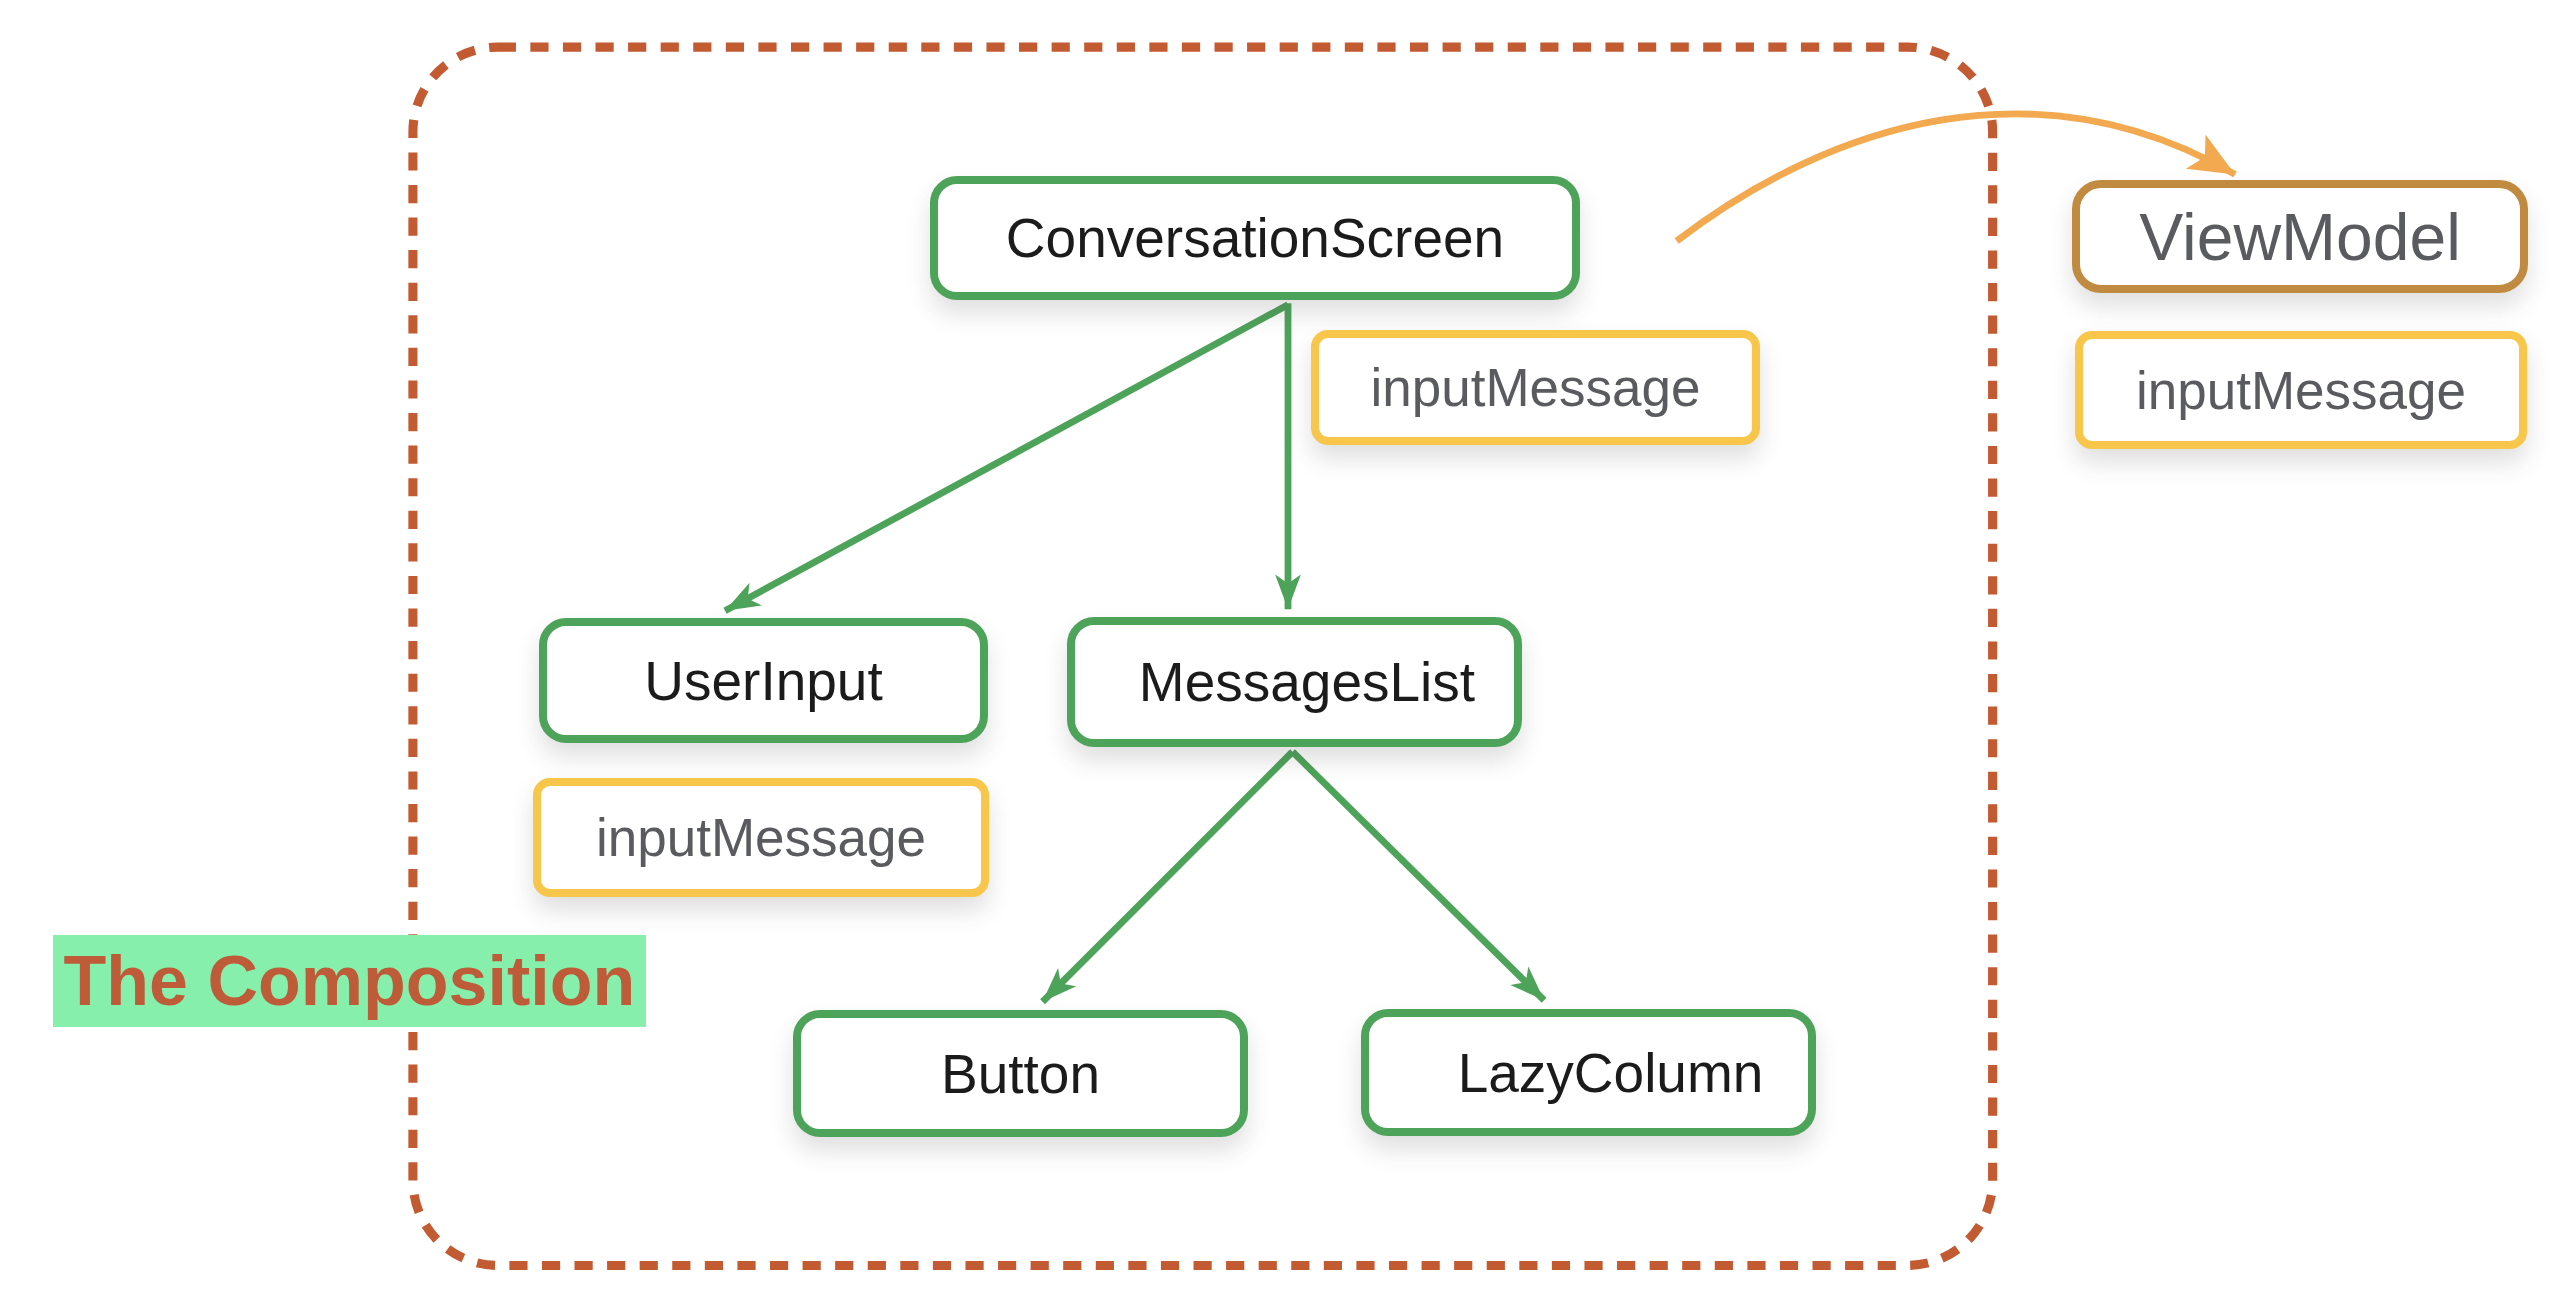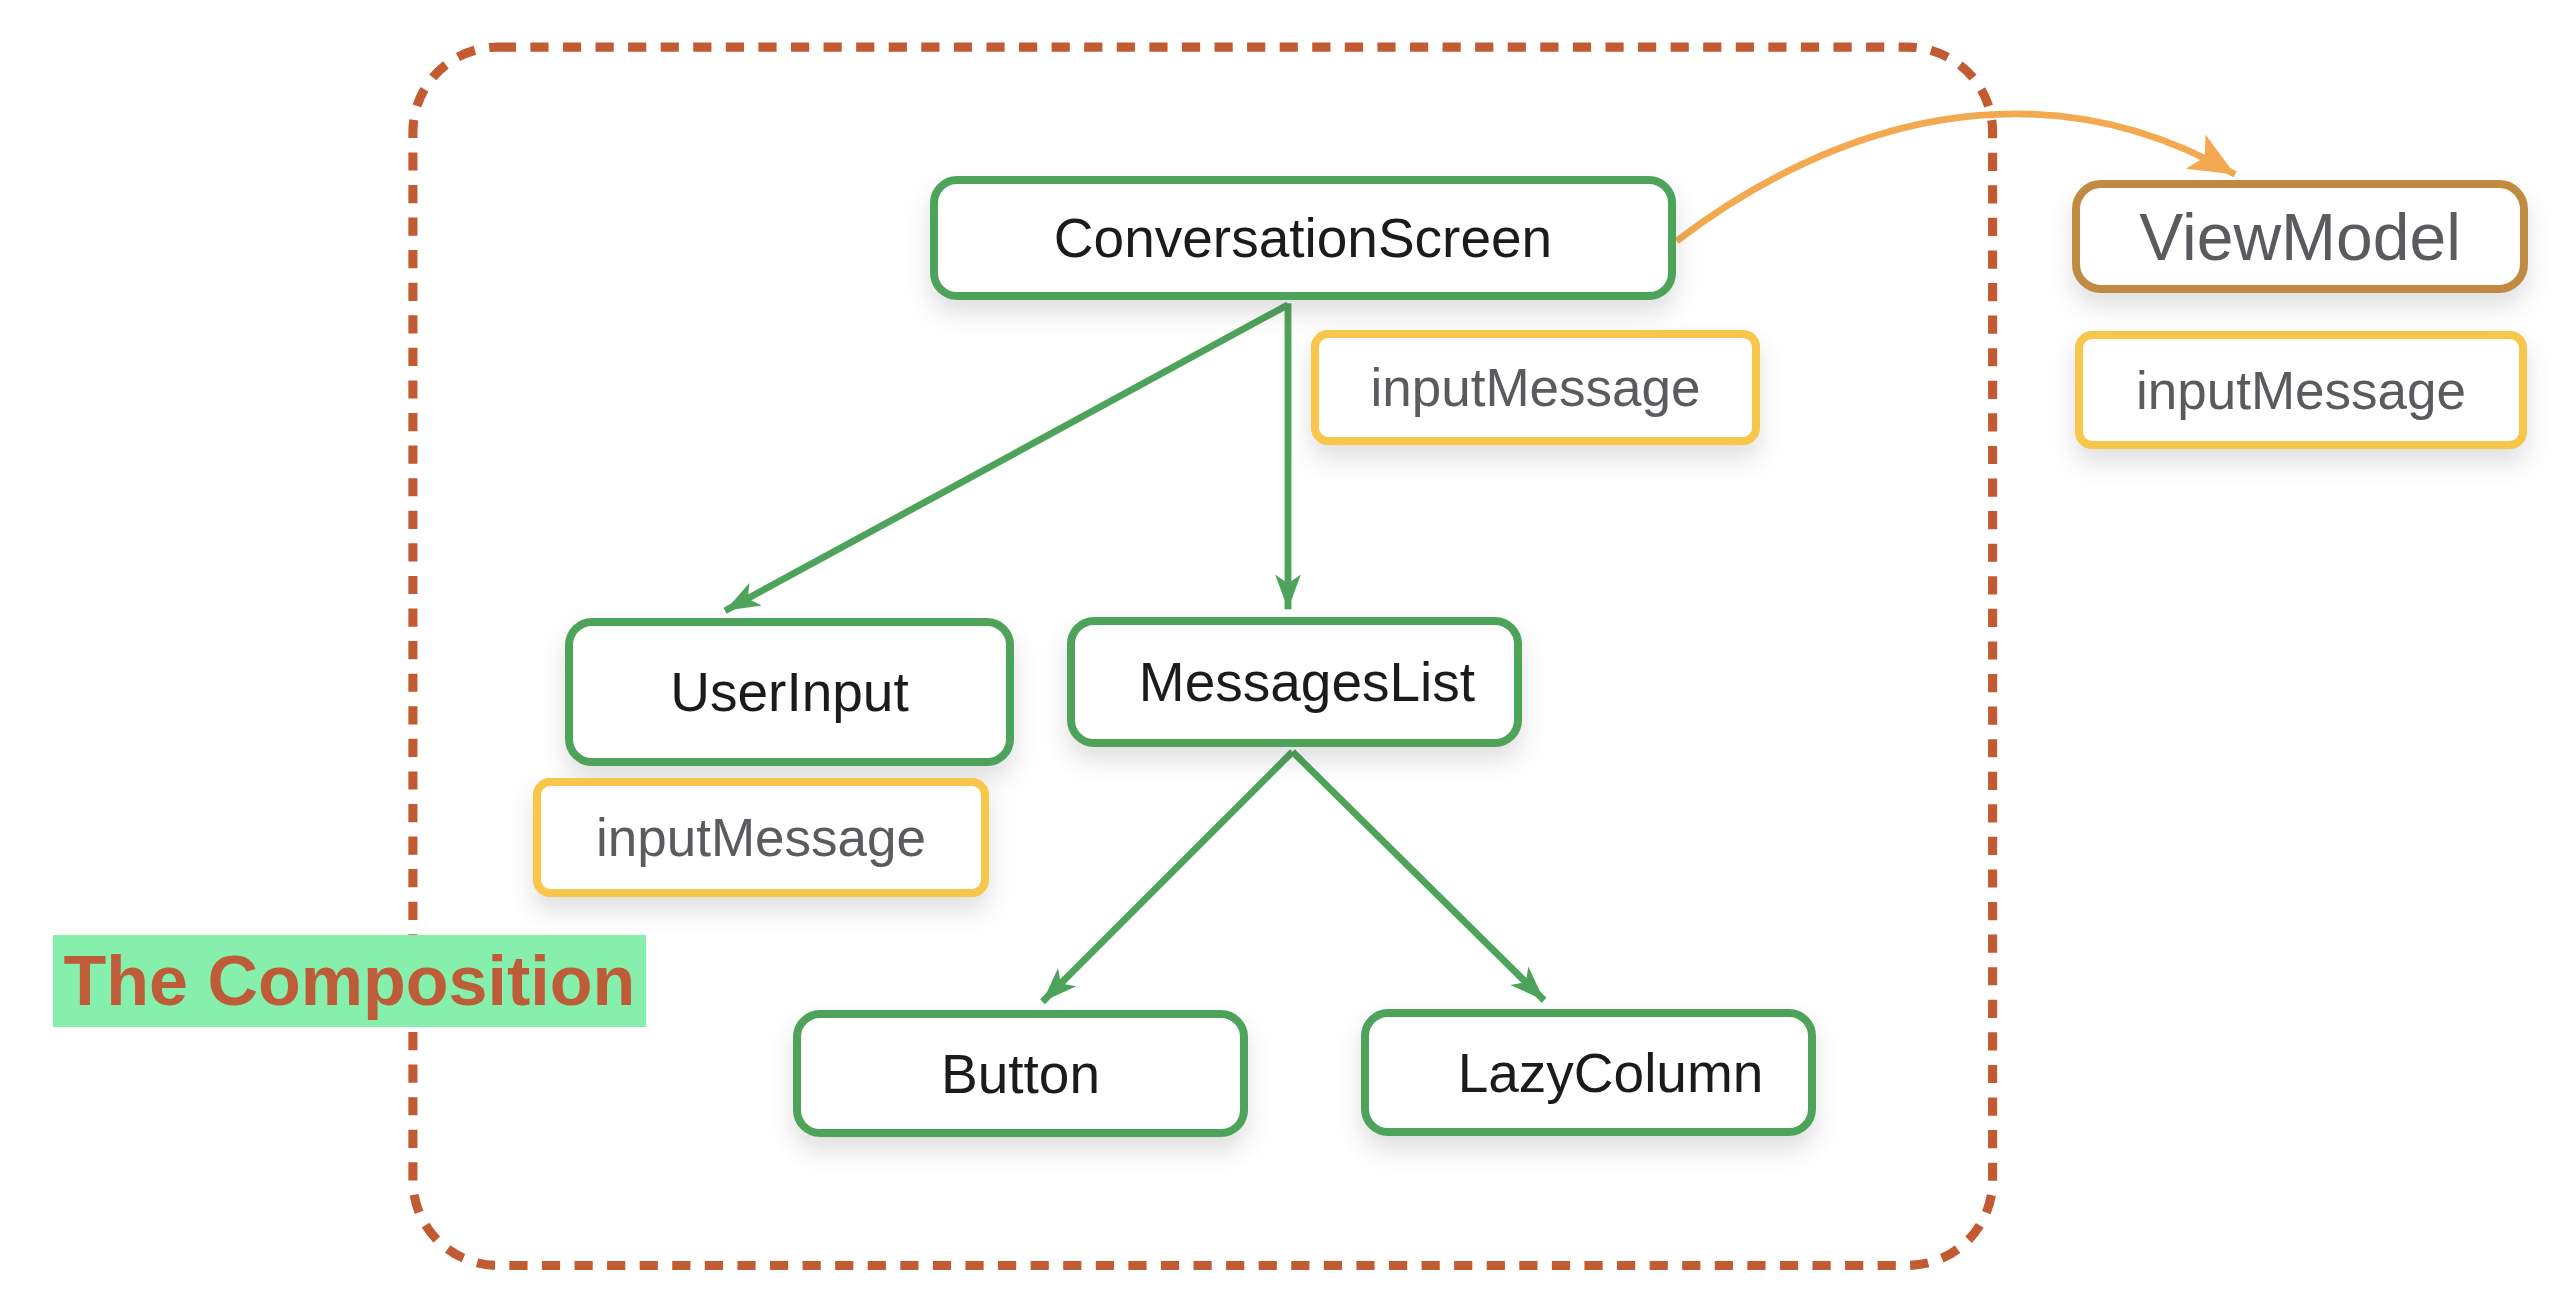--- a/index.html
+++ b/index.html
@@ -83,29 +83,29 @@
 
     <line x1="1700" y1="400" x2="1700" y2="804" style="stroke:var(--green)" stroke-width="9" marker-end="url(#arrowGreen)"></line>
 
     <line x1="1706" y1="992" x2="1376" y2="1322" style="stroke:var(--green)" stroke-width="9" marker-end="url(#arrowGreen)"></line>
 
     <line x1="1706" y1="992" x2="2038" y2="1320" style="stroke:var(--green)" stroke-width="9" marker-end="url(#arrowGreen)"></line>
 
     <path d="M 2213 318 C 2420 160, 2690 80, 2950 230" fill="none" style="stroke:var(--orange)" stroke-width="9" marker-end="url(#arrowOrange)"></path>
   </svg>
 
-  <div class="box node" style="left:930px;top:176px;width:746px;height:124px;">
+  <div class="box node" style="left:930px;top:176px;width:650px;height:124px;">
     <span>ConversationScreen</span>
   </div>
 
   <div class="box badge" style="left:1311px;top:294px;width:449px;height:115px;">
     <span>inputMessage</span>
   </div>
 
-  <div class="box node" style="left:539px;top:618px;width:449px;height:148px;margin-left:26px;">
+  <div class="box node" style="left:539px;top:618px;width:449px;height:125px;">
     <span>UserInput</span>
   </div>
 
   <div class="box badge" style="left:533px;top:742px;width:456px;height:119px;">
     <span>inputMessage</span>
   </div>
 
   <div class="box node" style="left:1067px;top:617px;width:455px;height:130px;padding-left:25px;">
     <span>MessagesList</span>
   </div>

